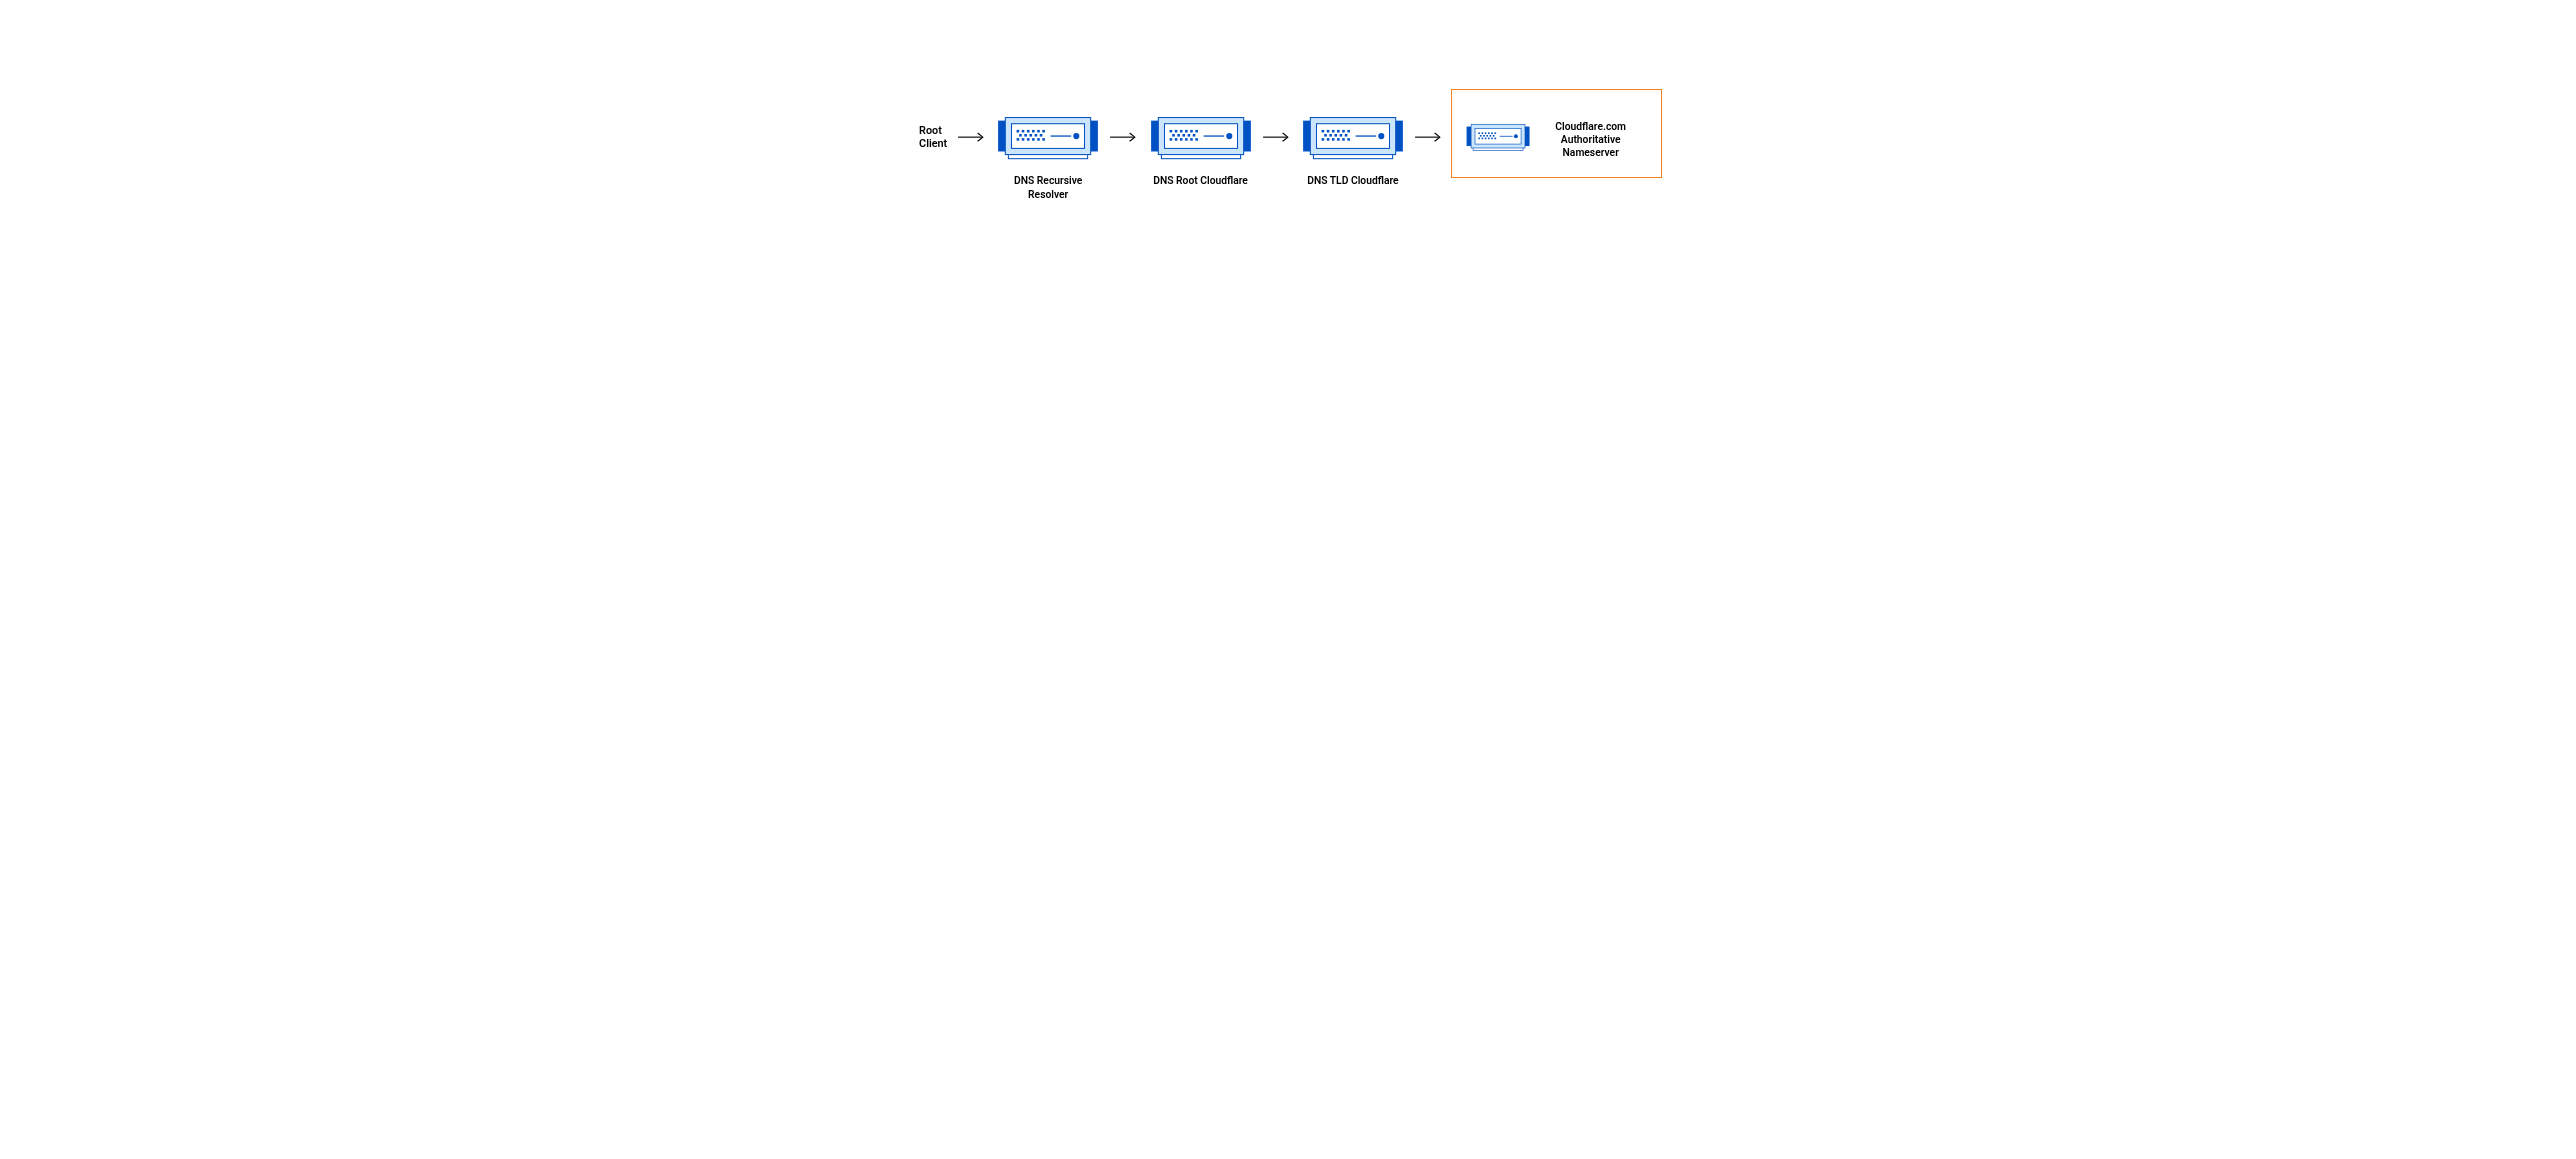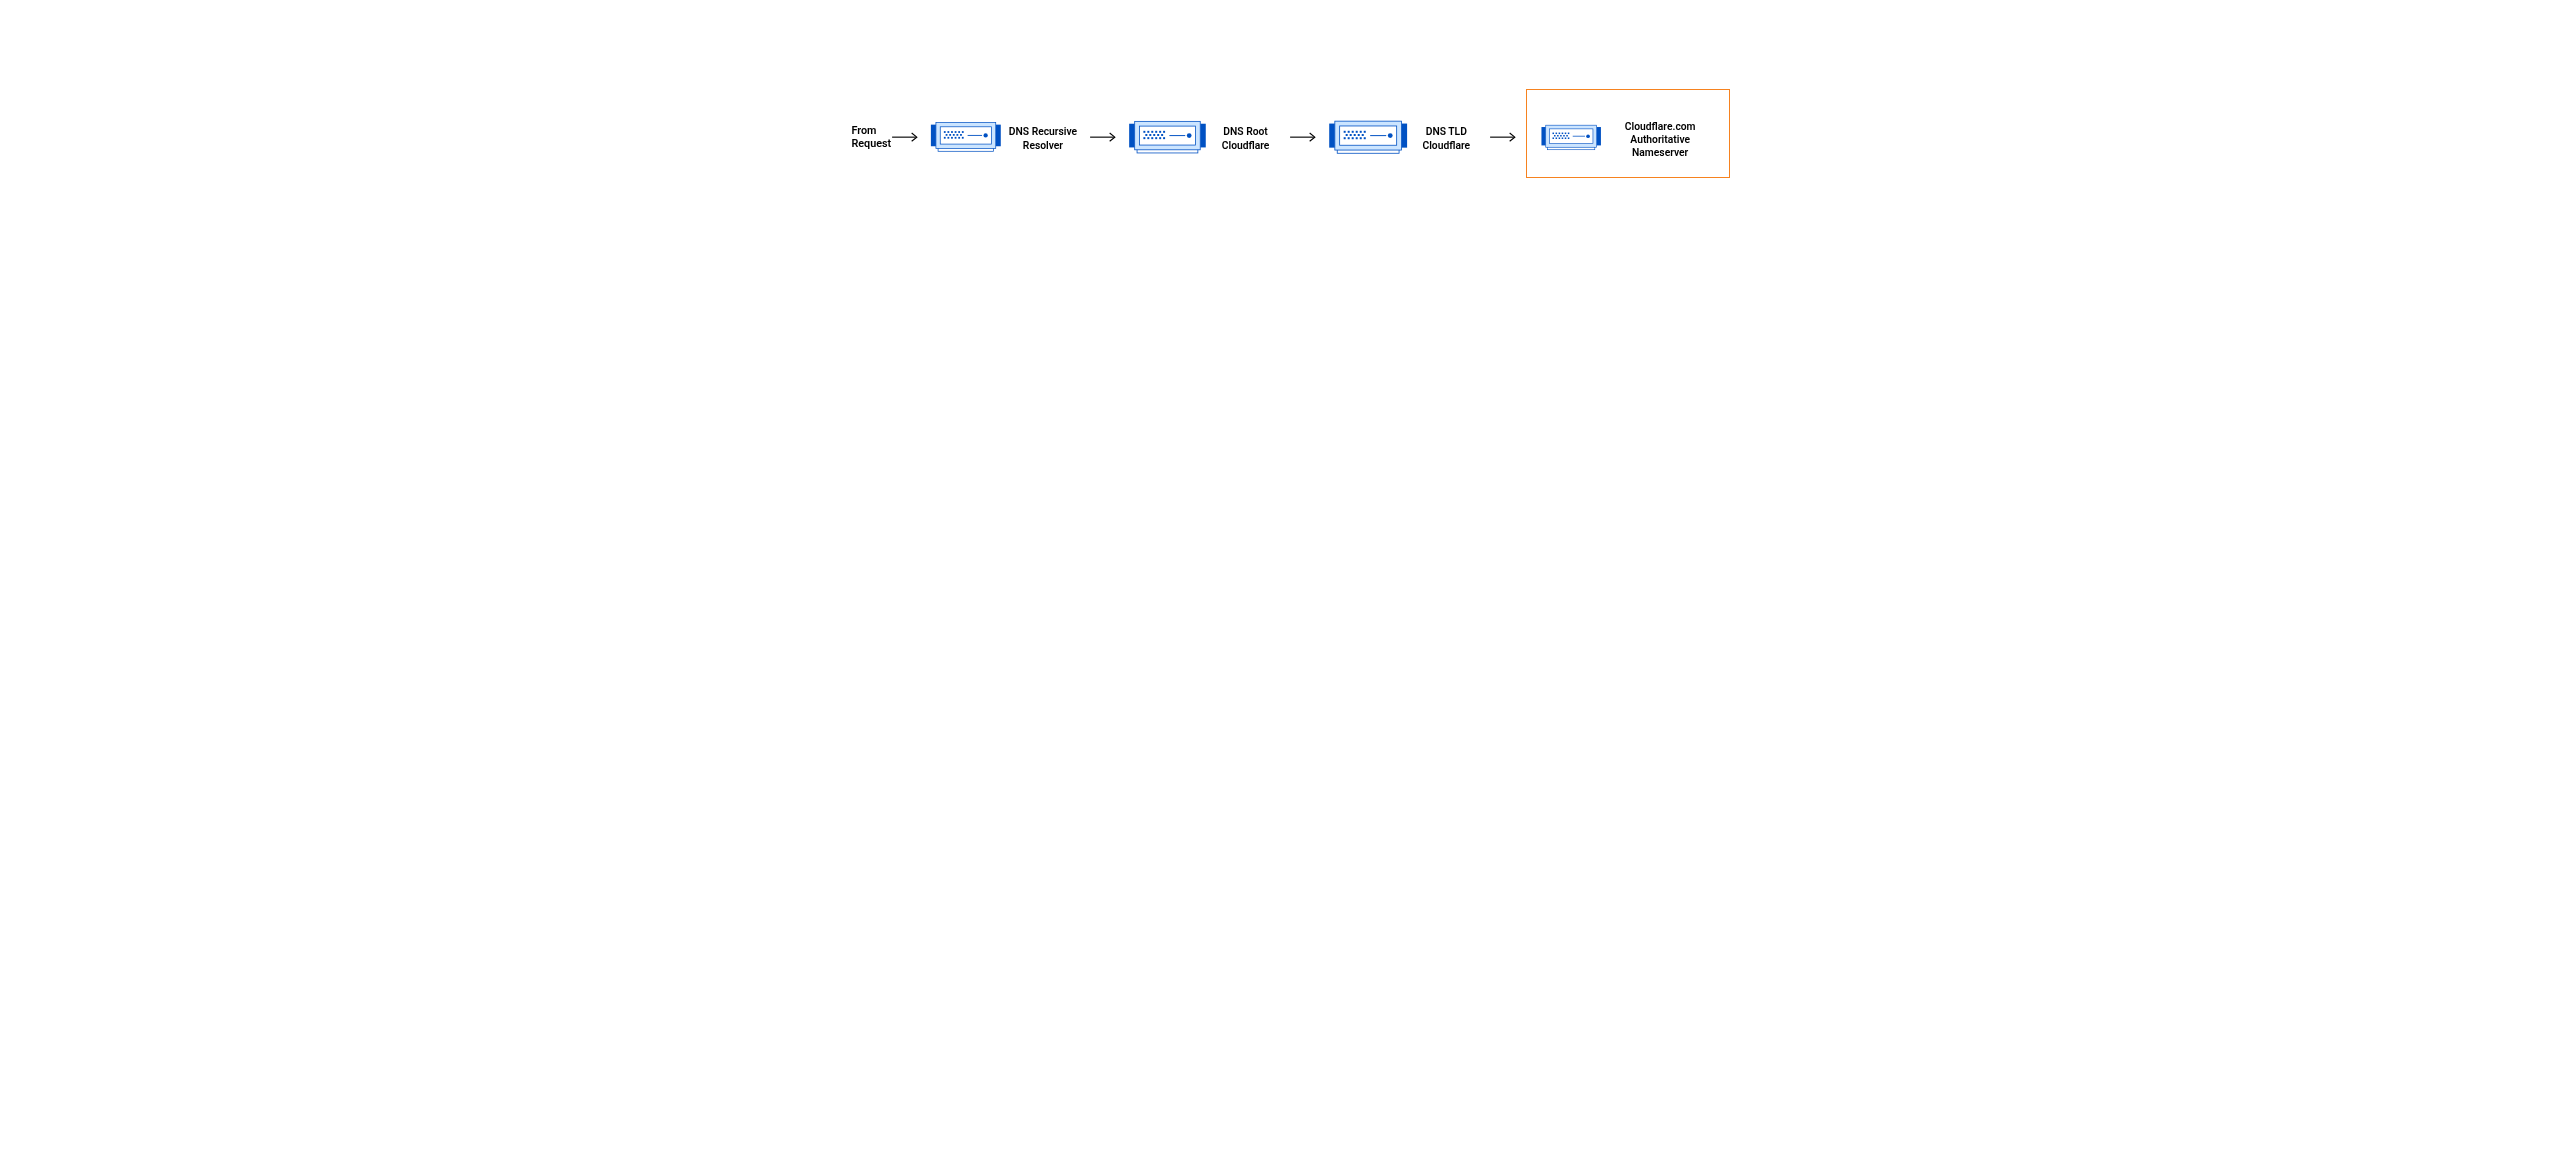--- a/index.html
+++ b/index.html
@@ -27,21 +27,21 @@
     position: absolute;
     top: 103px;
     left: 0;
     right: 0;
     display: flex;
     align-items: flex-start;
     justify-content: center;
   }
   .col {
     display: flex;
-    flex-direction: row;
+    flex-direction: column;
     align-items: center;
   }
   .source-label {
     font-size: 10.8px;
     font-weight: 600;
     line-height: 1.25;
     text-align: left;
     width: 46px;
     margin-top: 20.6px;
     margin-left: 20.6px;
@@ -73,21 +73,21 @@
   }
 </style>
 </head>
 <body>
 
 <div class="canvas">
 
 
   <div class="flow">
 
-    <div class="source-label">From Request</div>
+    <div class="source-label">Root Client</div>
 
     <div class="arrow-wrap">
       <svg class="arrow-svg" width="30" height="10.3" viewBox="0 0 58 20">
         <line x1="2" y1="10" x2="48" y2="10" stroke="#000" stroke-width="2.2"></line>
         <polyline points="40,2 50,10 40,18" fill="none" stroke="#000" stroke-width="2.2"></polyline>
       </svg>
     </div>
 
     <div class="col" style="margin: 0 7.2px;">
       <svg class="server-svg" width="108" height="62" viewBox="0 0 210 120">

